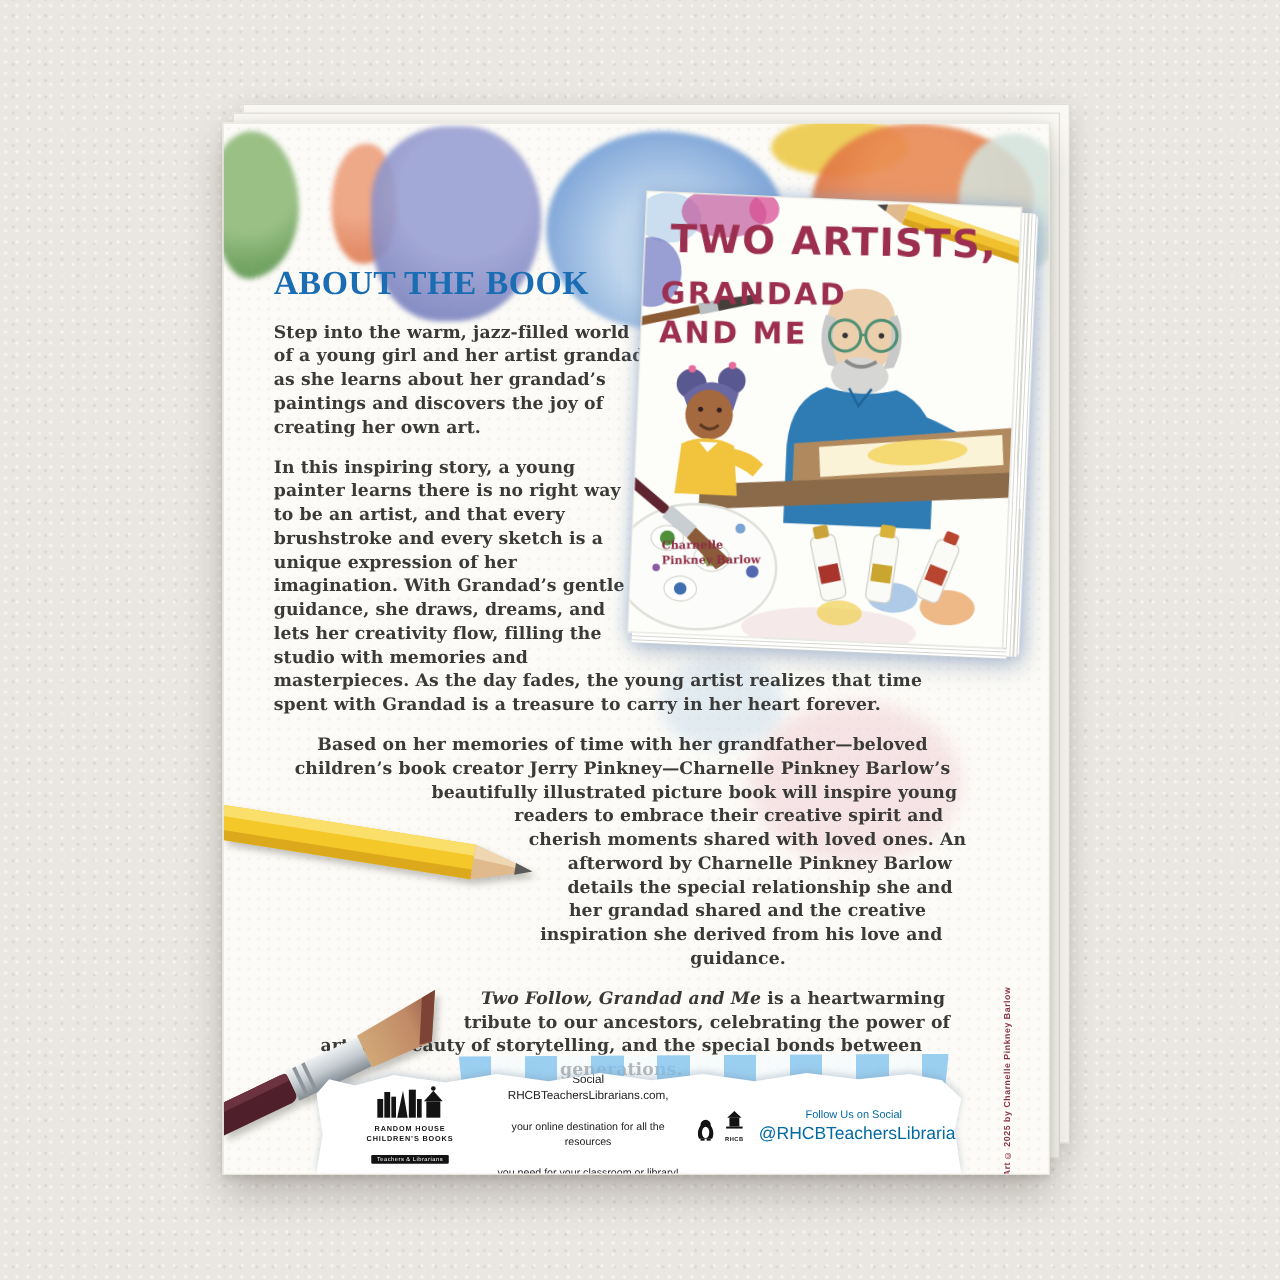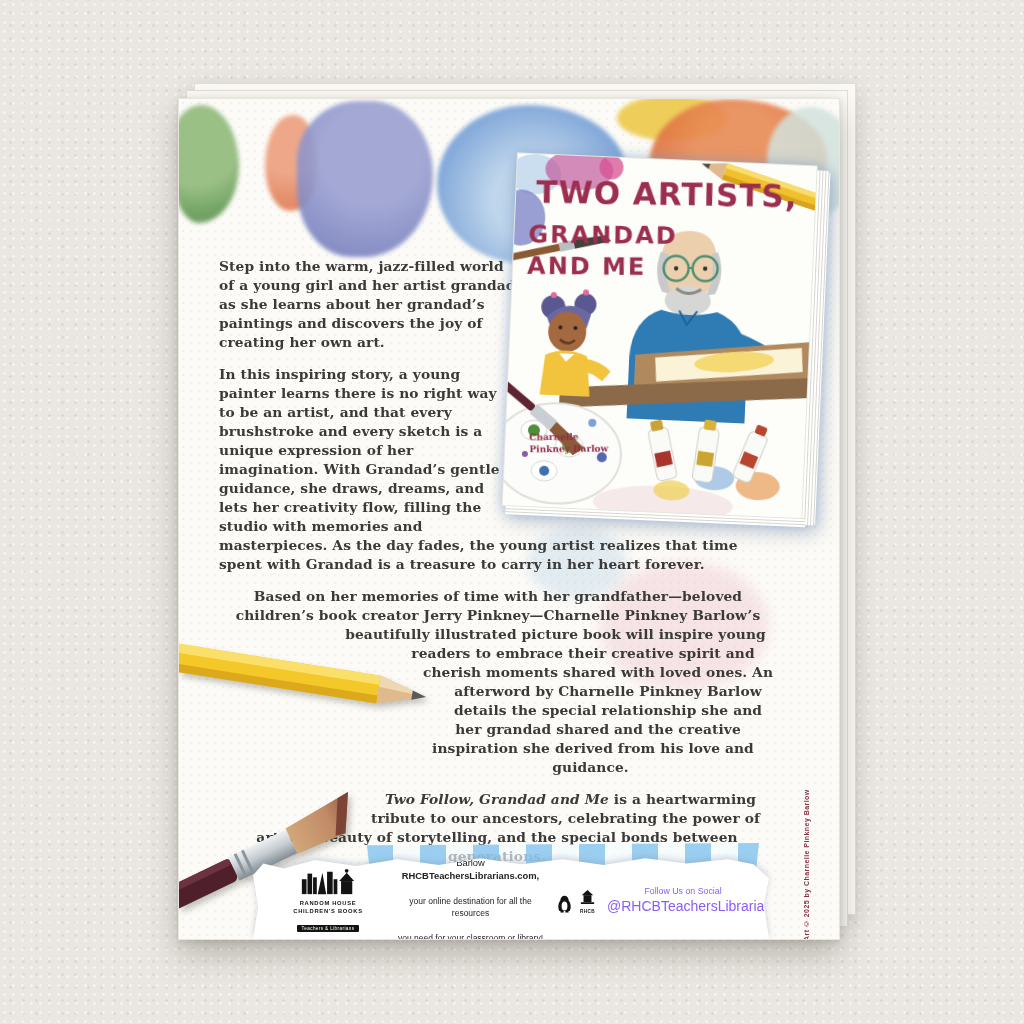--- a/index.html
+++ b/index.html
@@ -55,26 +55,26 @@
     filter:drop-shadow(0 -2px 3px rgba(130,150,175,.4));}
   .strip{width:100%;height:100%;background:#ffffff;box-sizing:border-box;
     display:flex;align-items:center;gap:8px;padding:14px 10px 6px 16px;
     clip-path:polygon(0 24%,2% 10%,6% 16%,12% 6%,20% 13%,28% 5%,36% 12%,44% 4%,52% 11%,60% 5%,68% 12%,76% 4%,84% 10%,92% 5%,97% 11%,100% 28%,99% 58%,100% 100%,0 100%,1% 62%);}
   .pub-logo{width:118px;text-align:center;color:#131313;}
   .pub-name{font-size:5.8px;font-weight:700;letter-spacing:.7px;line-height:1.35;}
   .pub-bar{display:inline-block;background:#131313;color:#fff;font-size:4.6px;
     padding:1px 5px;border-radius:1px;margin-top:1px;letter-spacing:.4px;}
   .visit{flex:1;text-align:center;color:#222;line-height:1.35;}
   .visit-l1{font-size:9.4px;}
-  .visit-url{font-weight:700;}
+  .visit-url{font-weight:400;}
   .visit-sub{font-size:8.5px;margin-top:14px;}
   .brand-icons{display:flex;align-items:flex-end;gap:9px;margin:0 4px;}
   .house-block{text-align:center;color:#131313;}
   .rhcb-mono{font-size:4.6px;font-weight:700;letter-spacing:.4px;margin-top:1px;}
-  .follow{width:152px;text-align:center;color:#8b5cf6;line-height:1.4;}
+  .follow{width:152px;text-align:center;color:#0369a1;line-height:1.4;}
   .follow-l1{font-size:8.8px;}
   .follow-l2{font-size:14px;font-weight:400;}
 
   .credit{position:absolute;left:624px;top:672px;height:170px;z-index:4;
     writing-mode:vertical-rl;transform:rotate(180deg);
     font-size:7px;font-weight:700;color:#8a3344;letter-spacing:.45px;}
 
   
   .book{position:absolute;left:330px;top:60px;width:314px;height:362px;z-index:5;
     transform:rotate(2.5deg);
@@ -108,20 +108,21 @@
     <div class="blob b-green"></div>
     <div class="blob b-salmon"></div>
     <div class="blob b-purple"></div>
     <div class="blob b-blue"></div>
     <div class="blob b-yellow"></div>
     <div class="blob b-orange"></div>
     <div class="blob b-teal"></div>
     <div class="blob b-pinkmid"></div>
     <div class="blob b-bluemid"></div>
 
+    <h1 class="heading">ABOUT THE BOOK</h1>
 
     <div class="text-col">
       <div class="book-gap"></div>
       <p class="body">Step into the warm, jazz-filled world of a young girl and her artist grandad as she learns about her grandad’s paintings and discovers the joy of creating her own art.</p>
       <p class="body">In this inspiring story, a young painter learns there is no right way to be an artist, and that every brushstroke and every sketch is a unique expression of her imagination. With Grandad’s gentle guidance, she draws, dreams, and lets her creativity flow, filling the studio with memories and masterpieces. As the day fades, the young artist realizes that time spent with Grandad is a treasure to carry in her heart forever.</p>
     </div>
 
     <div class="lower-text">
       <div class="st" style="width:2px;height:40px"></div>
       <div class="st" style="width:117px;height:19px"></div>
@@ -184,21 +185,21 @@
             <rect x="36" y="12" width="4" height="16"></rect>
             <circle cx="50" cy="3" r="2"></circle>
             <polygon points="42,14 50,5 58,14"></polygon>
             <rect x="44" y="14" width="12" height="14"></rect>
           </svg>
           <div class="pub-name">RANDOM HOUSE</div>
           <div class="pub-name">CHILDREN’S BOOKS</div>
           <div class="pub-bar">Teachers &amp; Librarians</div>
         </div>
         <div class="visit">
-          <div class="visit-l1"><span>Barlow </span><span class="visit-url">RHCBTeachersLibrarians.com,</span></div>
+          <div class="visit-l1"><span>Social </span><span class="visit-url">RHCBTeachersLibrarians.com,</span></div>
           <div class="visit-sub">your online destination for all the resources</div>
           <div class="visit-sub">you need for your classroom or library!</div>
         </div>
         <div class="brand-icons">
           <svg width="13" height="20" viewBox="0 0 16 22">
             <path d="M8 1 a5 5 0 0 1 5 5.5 c3 4 3.4 9.5 1.4 13 h-12.8 c-2 -3.5 -1.6 -9 1.4 -13 A5 5 0 0 1 8 1z" fill="#131313"></path>
             <ellipse cx="8" cy="13.5" rx="3.6" ry="5.6" fill="#fff"></ellipse>
             <rect x="3" y="19.5" width="4" height="2" fill="#131313"></rect>
             <rect x="9" y="19.5" width="4" height="2" fill="#131313"></rect>
           </svg>

